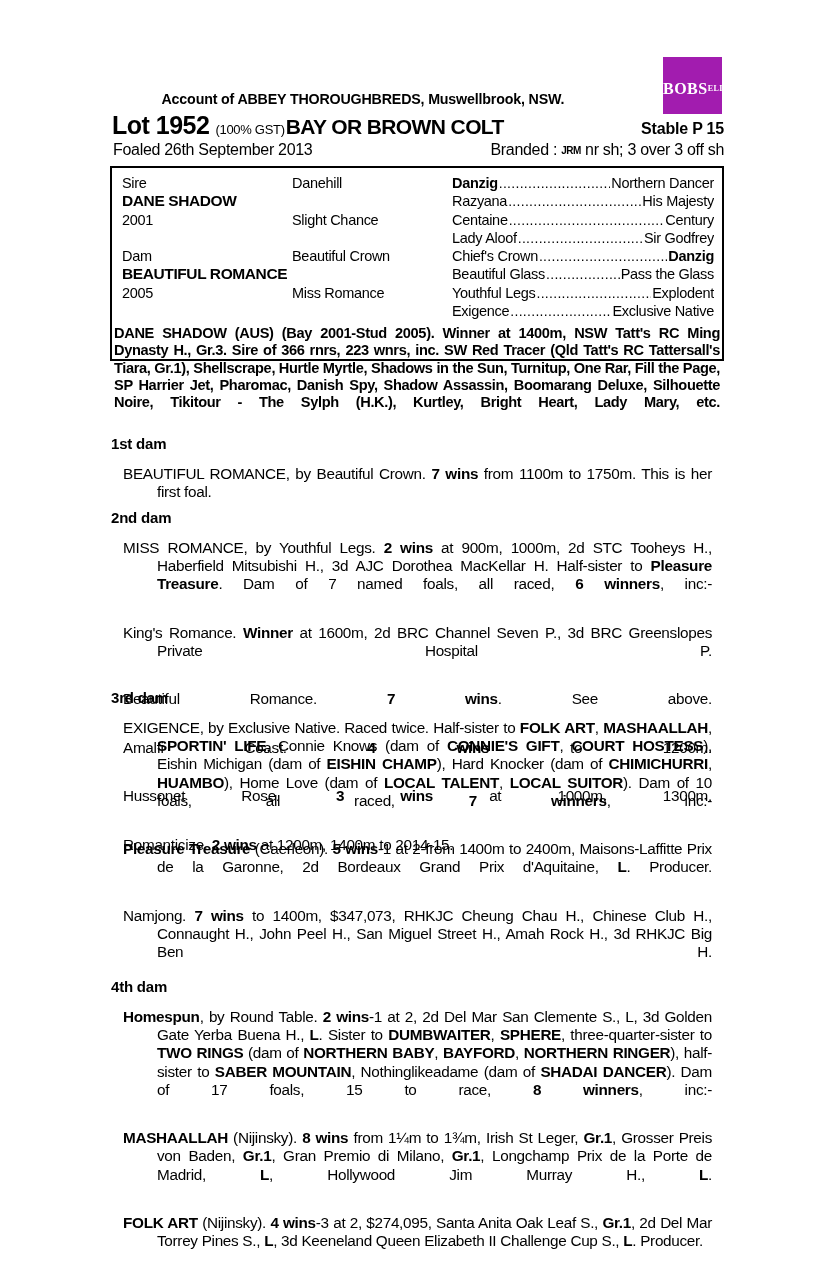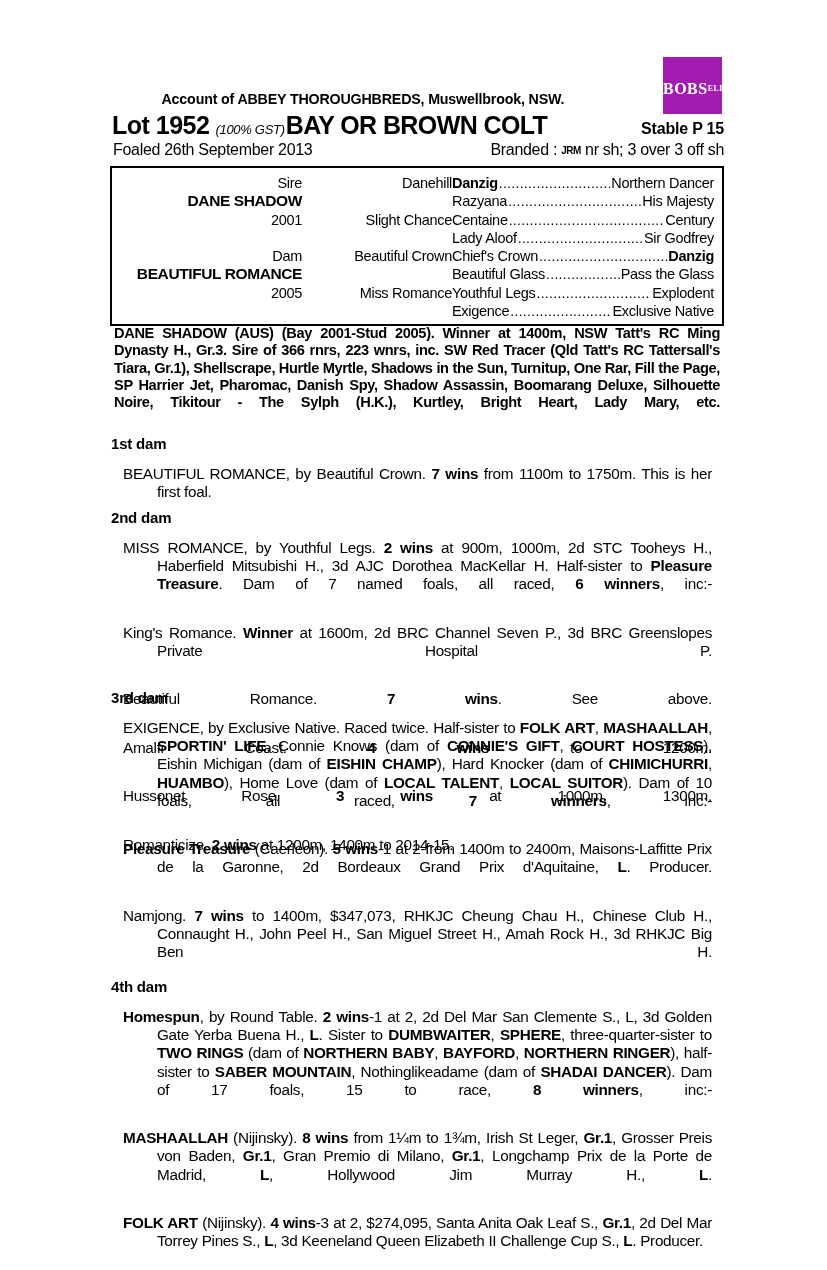--- a/index.html
+++ b/index.html
@@ -83,25 +83,24 @@
   }
   .lot-label {
     font-weight: bold;
     font-size: 25px;
     letter-spacing: -0.5px;
   }
   .lot-gst {
     font-size: 13px;
     margin-left: 6px;
     letter-spacing: -0.3px;
-    font-style: italic;
   }
   .lot-colour {
     font-weight: bold;
-    font-size: 25px;
+    font-size: 21px;
     letter-spacing: -0.6px;
     margin-left: 1px;
   }
   .lot-stable {
     font-weight: bold;
     font-size: 16px;
     margin-left: auto;
     letter-spacing: -0.2px;
   }
 
@@ -123,24 +122,23 @@
     letter-spacing: -0.5px;
     vertical-align: 1px;
   }
 
   
   .ped-box {
     position: absolute;
     left: 110px;
     top: 166px;
     width: 614px;
-    height: 160px;
+    height: 195px;
     border: 2px solid #000000;
     box-sizing: border-box;
-    text-align: right;
   }
   .ped-col-left {
     position: absolute;
     left: 10px;
     top: 6px;
     width: 180px;
   }
   .ped-col-mid {
     position: absolute;
     left: 180px;

